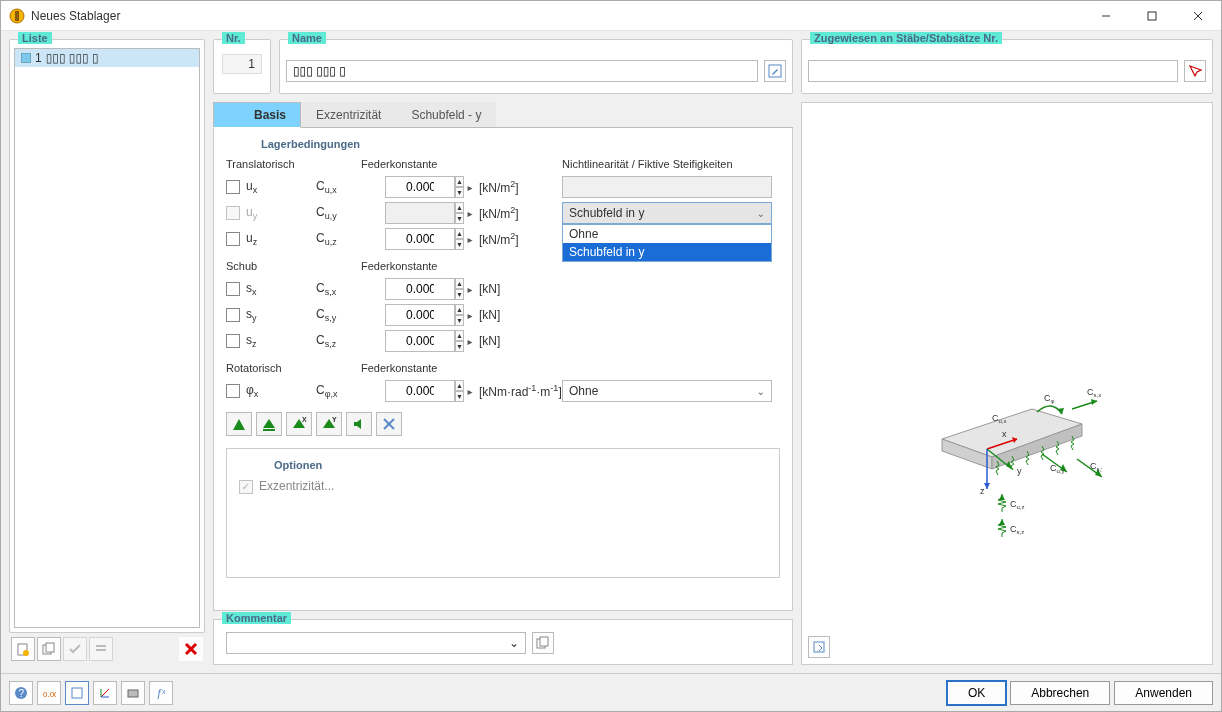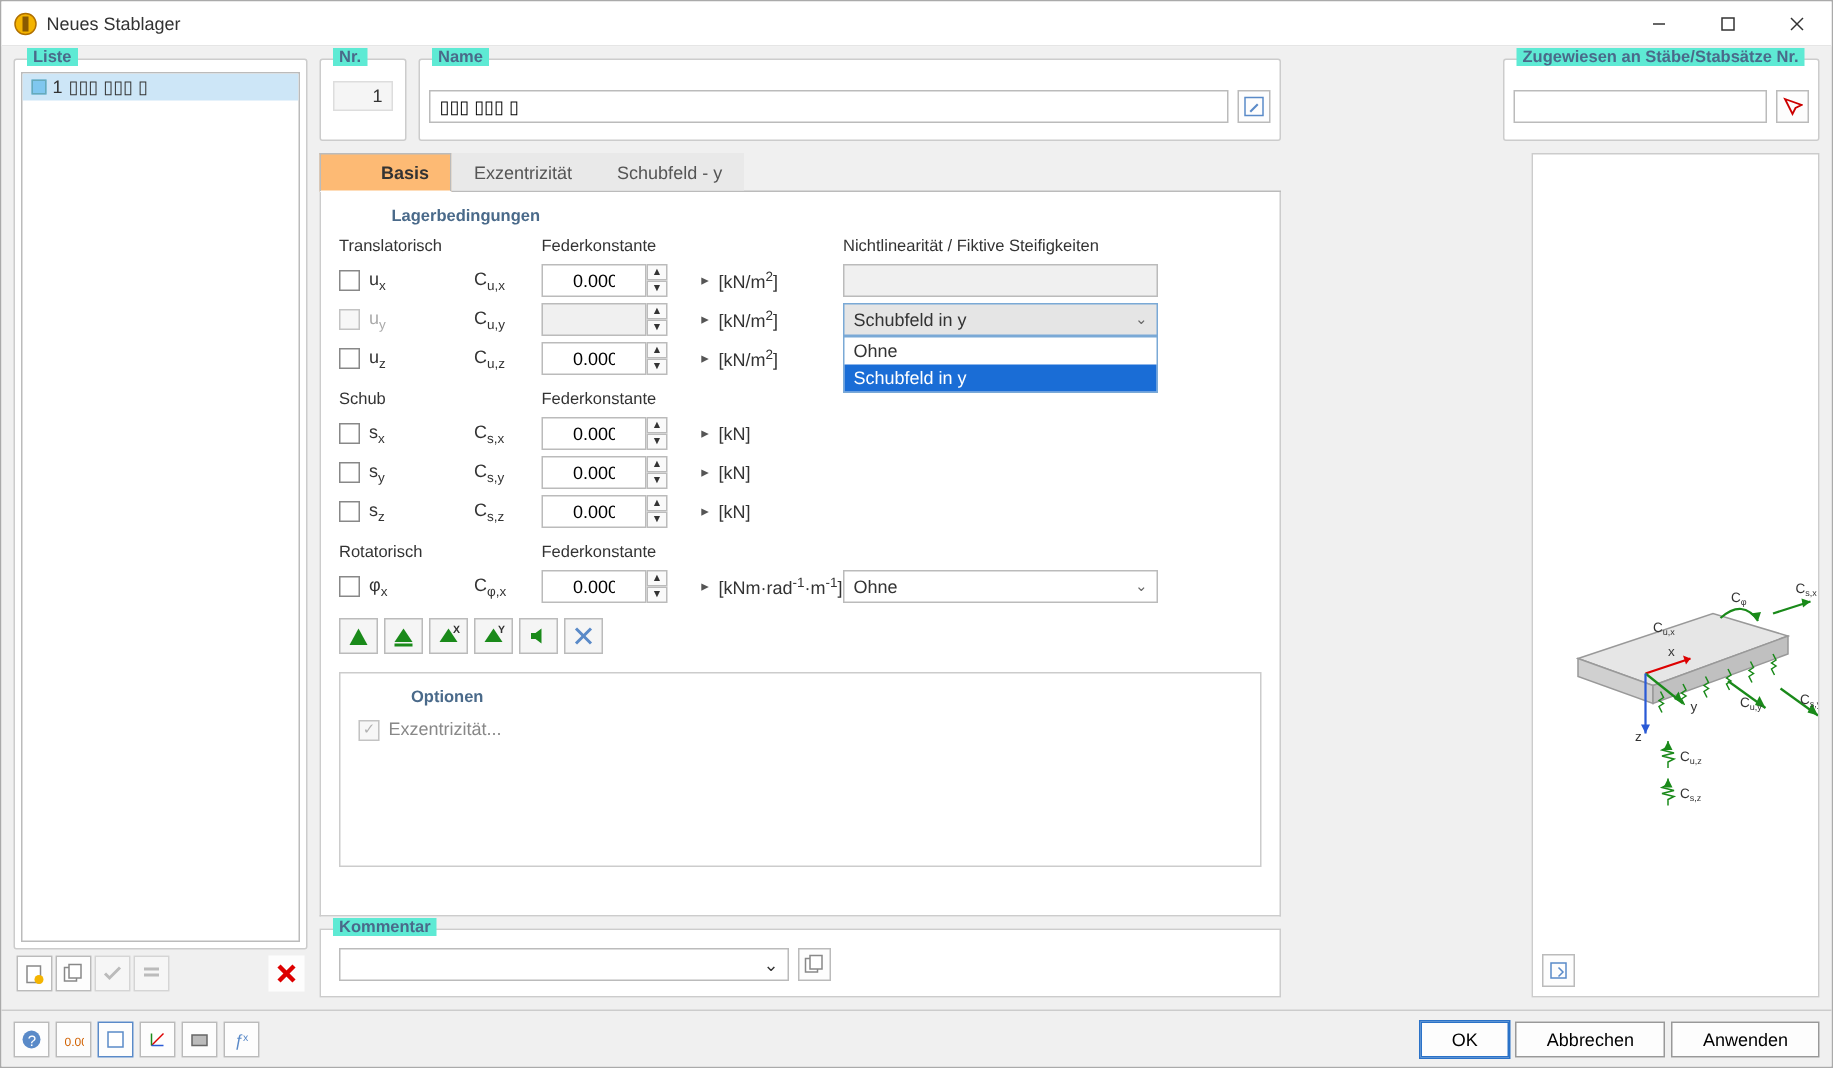--- a/index.html
+++ b/index.html
@@ -32,35 +32,35 @@
 .centercol { flex: 1; display: flex; flex-direction: column; gap: 8px; min-width: 0; }
 .row1 { display: flex; gap: 8px; min-width: 0; }
 .nrpanel { width: 58px; height: 55px; }
 .namepanel { flex: 1; height: 55px; display: flex; align-items: center; padding: 14px 6px 6px 6px; gap: 6px; min-width: 0; }
 .nrval { width: 40px; height: 20px; margin: 14px auto 0 auto; text-align: right; padding: 2px 6px; background: #f5f5f5; border: 1px solid #ddd; }
 .input-text { flex: 1; height: 22px; border: 1px solid #bbb; padding: 2px 6px; background: #fff; font-family: inherit; font-size: 12px; }
 .iconbtn { width: 22px; height: 22px; border: 1px solid #bbb; display: flex; align-items: center; justify-content: center; background: #fdfdfd; }
 
 .tabs { display: flex; border-bottom: 1px solid #bbb; }
 .tab { padding: 5px 14px; border: 1px solid transparent; border-bottom: none; font-size: 12px; cursor: pointer; }
-.tab.active { background: #fdba74; border-color: #bbb; border-bottom: 1px solid #fff; margin-bottom: -1px; font-weight: 600; padding-left: 40px; }
+.tab.active { background: #7dd3fc; border-color: #bbb; border-bottom: 1px solid #fff; margin-bottom: -1px; font-weight: 600; padding-left: 40px; }
 .tab:not(.active) { background: #e9e9e9; color: #555; }
 
 .tabbody { background: #fff; border: 1px solid #ccc; border-top: none; padding: 10px 12px; flex: 1; overflow: auto; }
 .section-title { font-size: 11px; color: #4a6a8a; font-weight: 600; margin-bottom: 8px; padding-left: 35px; }
 .grid { display: grid; grid-template-columns: 90px 45px 102px 14px 85px 210px; align-items: center; row-gap: 4px; }
 .colhdr { font-size: 11px; margin-bottom: 2px; }
 .chk { width: 14px; height: 14px; border: 1px solid #888; display: inline-block; vertical-align: middle; margin-right: 6px; background: #fff; }
 .chk.checked::after { content: "✓"; font-size: 10px; color: #666; display: block; text-align: center; line-height: 12px; }
 .chk.disabled { opacity: 0.5; background: #f0f0f0; }
 .lbl { font-size: 12px; }
 .sub { font-size: 9px; vertical-align: sub; }
 .symlbl { font-size: 12px; }
 .numwrap { display: flex; align-items: center; height: 22px; }
-.num { width: 70px; height: 22px; border: 1px solid #bbb; text-align: right; padding: 0 20px; background: #fff; font-family: inherit; font-size: 12px; }
+.num { width: 70px; height: 22px; border: 1px solid #bbb; text-align: right; padding: 0 20px; background: #fff; font-family: inherit; font-size: 12px; margin-left: 24px; }
 .num[readonly] { background: #f0f0f0; color: #999; }
 .spin { display: flex; flex-direction: column; width: 14px; height: 22px; }
 .spinbtn { flex: 1; border: 1px solid #bbb; background: #fafafa; font-size: 7px; text-align: center; line-height: 9px; }
 .arrowbtn { width: 14px; height: 22px; display: flex; align-items: center; justify-content: center; color: #555; font-size: 10px; }
 .unit { padding-left: 2px; font-size: 12px; }
 .sup { font-size: 9px; vertical-align: super; }
 
 .dropdown { height: 22px; border: 1px solid #bbb; background: #fff; display: flex; align-items: center; padding: 0 6px; position: relative; cursor: pointer; }
 .dropdown.disabled { background: #f0f0f0; }
 .dropdown.open { background: #e5e5e5; border-color: #7aa9d6; }
@@ -74,21 +74,21 @@
 .btnrow { display: flex; gap: 4px; margin-top: 10px; }
 .greenbtn { width: 26px; height: 24px; border: 1px solid #bbb; background: #f5f5f5; display: flex; align-items: center; justify-content: center; color: #1a8a1a; font-weight: bold; }
 
 .optpanel { background: #fff; border: 1px solid #ccc; padding: 10px 12px; margin-top: 8px; }
 .commentpanel { background: #fff; border: 1px solid #ccc; padding: 12px 12px 10px 12px; margin-top: 8px; position: relative; }
 .commentpanel .panel-title { top: -8px; }
 .comboinput { width: 300px; height: 22px; border: 1px solid #bbb; background: #fff; display: flex; align-items: center; padding: 0 6px; }
 .comboinput .ddarr { margin-left: auto; }
 
 
-.rightcol { width: 351px; display: flex; flex-direction: column; gap: 8px; align-items: flex-end; }
+.rightcol { width: 412px; display: flex; flex-direction: column; gap: 8px; }
 .assignpanel { height: 55px; display: flex; align-items: center; padding: 14px 6px 6px 6px; gap: 6px; }
 .previewpanel { flex: 1; background: #fff; border: 1px solid #ccc; display: flex; align-items: center; justify-content: center; position: relative; }
 .previewimg { width: 190px; height: 190px; position: relative; margin-top: 140px; }
 .previewbtn { position: absolute; left: 6px; bottom: 6px; }
 
 
 .footer { height: 38px; border-top: 1px solid #ccc; display: flex; align-items: center; padding: 0 8px; gap: 4px; background: #f0f0f0; }
 .footer .spacer { flex: 1; }
 .dlgbtn { height: 24px; padding: 0 20px; border: 1px solid #999; background: #fdfdfd; font-family: inherit; font-size: 12px; }
 .dlgbtn.primary { outline: 1px solid #2a72c8; border-color: #2a72c8; }

